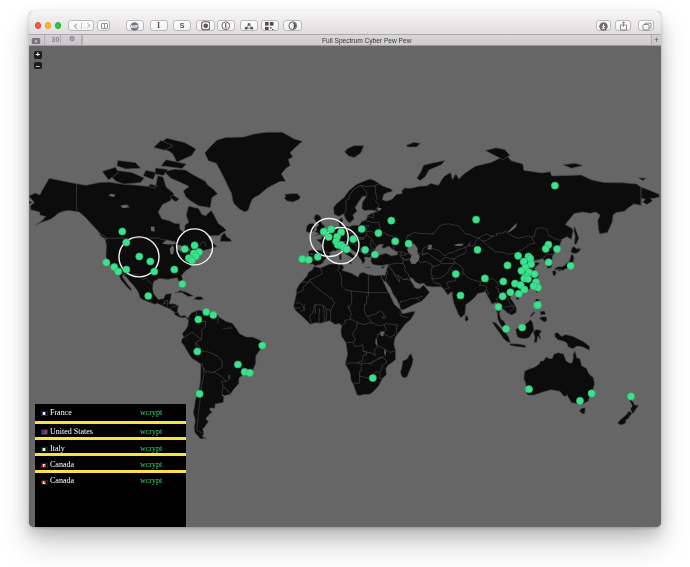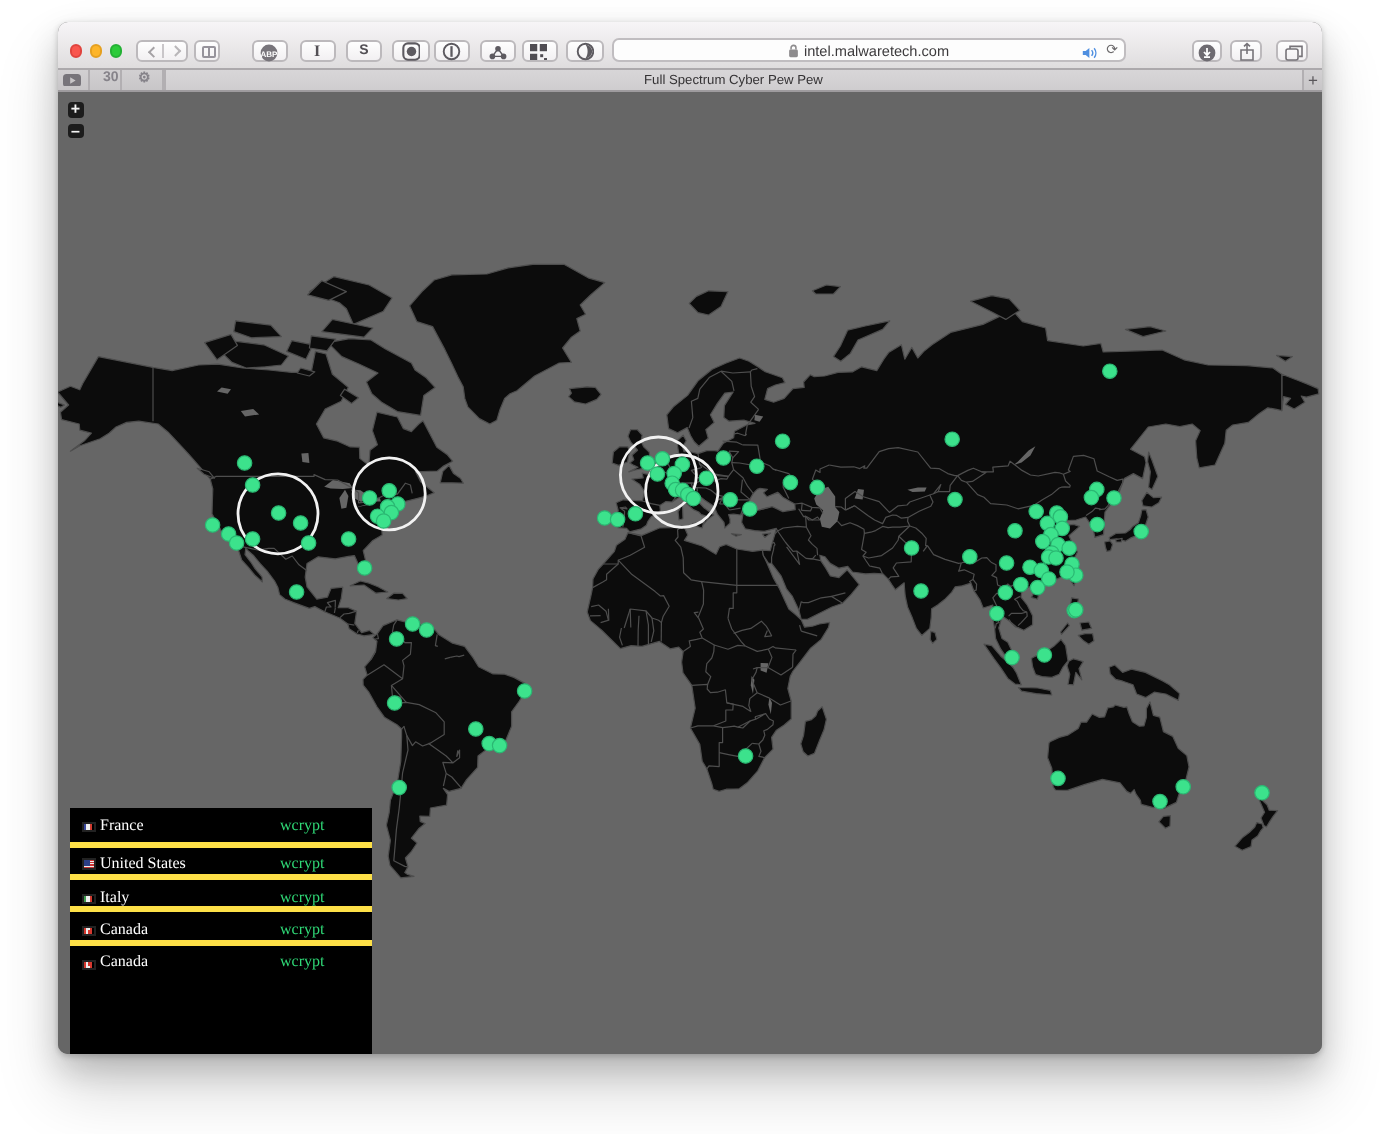--- a/index.html
+++ b/index.html
@@ -104,27 +104,20 @@
           <rect x="4.8" y="4.8" width="1.4" height="1.4" fill="#504d53"></rect>
           <rect x="6.6" y="6.6" width="1.4" height="1.4" fill="#504d53"></rect>
         </svg>
       </span>
   <span class="btn ext" style="left:254.5px;width:18.5px">
         <svg width="9.5" height="9.5" viewBox="0 0 10 10" style="margin-top:.8px">
           <circle cx="5" cy="5" r="4.1" fill="none" stroke="#5d5a60" stroke-width="1"></circle>
           <path d="M5 1.5 A3.5 3.5 0 0 1 5 8.5 C6.5 7 6.5 3 5 1.5Z" fill="#5d5a60"></path>
         </svg>
       </span>
-  <span class="addr"><svg width="5.5" height="7" viewBox="0 0 6 8" style="vertical-align:-1px">
-          <rect x="0.5" y="3.2" width="5" height="4.3" rx="0.8" fill="#8d8b8d"></rect>
-          <path d="M1.6 3.2V2.2a1.4 1.4 0 0 1 2.8 0v1" fill="none" stroke="#8d8b8d" stroke-width="0.9"></path>
-        </svg> intel.malwaretech.com<svg class="spk" width="8" height="7" viewBox="0 0 10 8">
-          <path d="M0.5 2.8h1.8L4.6 0.8v6.4L2.3 5.2H0.5z" fill="#4f8fe0"></path>
-          <path d="M6 2.2a2.8 2.8 0 0 1 0 3.6M7.6 1a4.8 4.8 0 0 1 0 6" stroke="#4f8fe0" stroke-width="0.9" fill="none"></path>
-        </svg><span class="rl">⟳</span></span>
   <span class="btn" style="left:567.5px;width:14.5px">
         <svg width="9" height="9" viewBox="0 0 9 9" style="margin:1px 0 0 2.4px">
           <circle cx="4.5" cy="4.5" r="4.2" fill="#6e6b71"></circle>
           <path d="M4.5 2v3.4M3 4l1.5 1.6L6 4M3 6.6h3" stroke="#fff" stroke-width=".9" fill="none"></path>
         </svg>
       </span>
   <span class="btn" style="left:586.5px;width:15.5px">
         <svg width="9" height="10" viewBox="0 0 9 10" style="margin:.5px 0 0 3px">
           <path d="M1.5 4h6v5h-6zM4.5 1v5M3 2.2L4.5 .8L6 2.2" stroke="#767378" stroke-width=".8" fill="none"></path>
         </svg>

